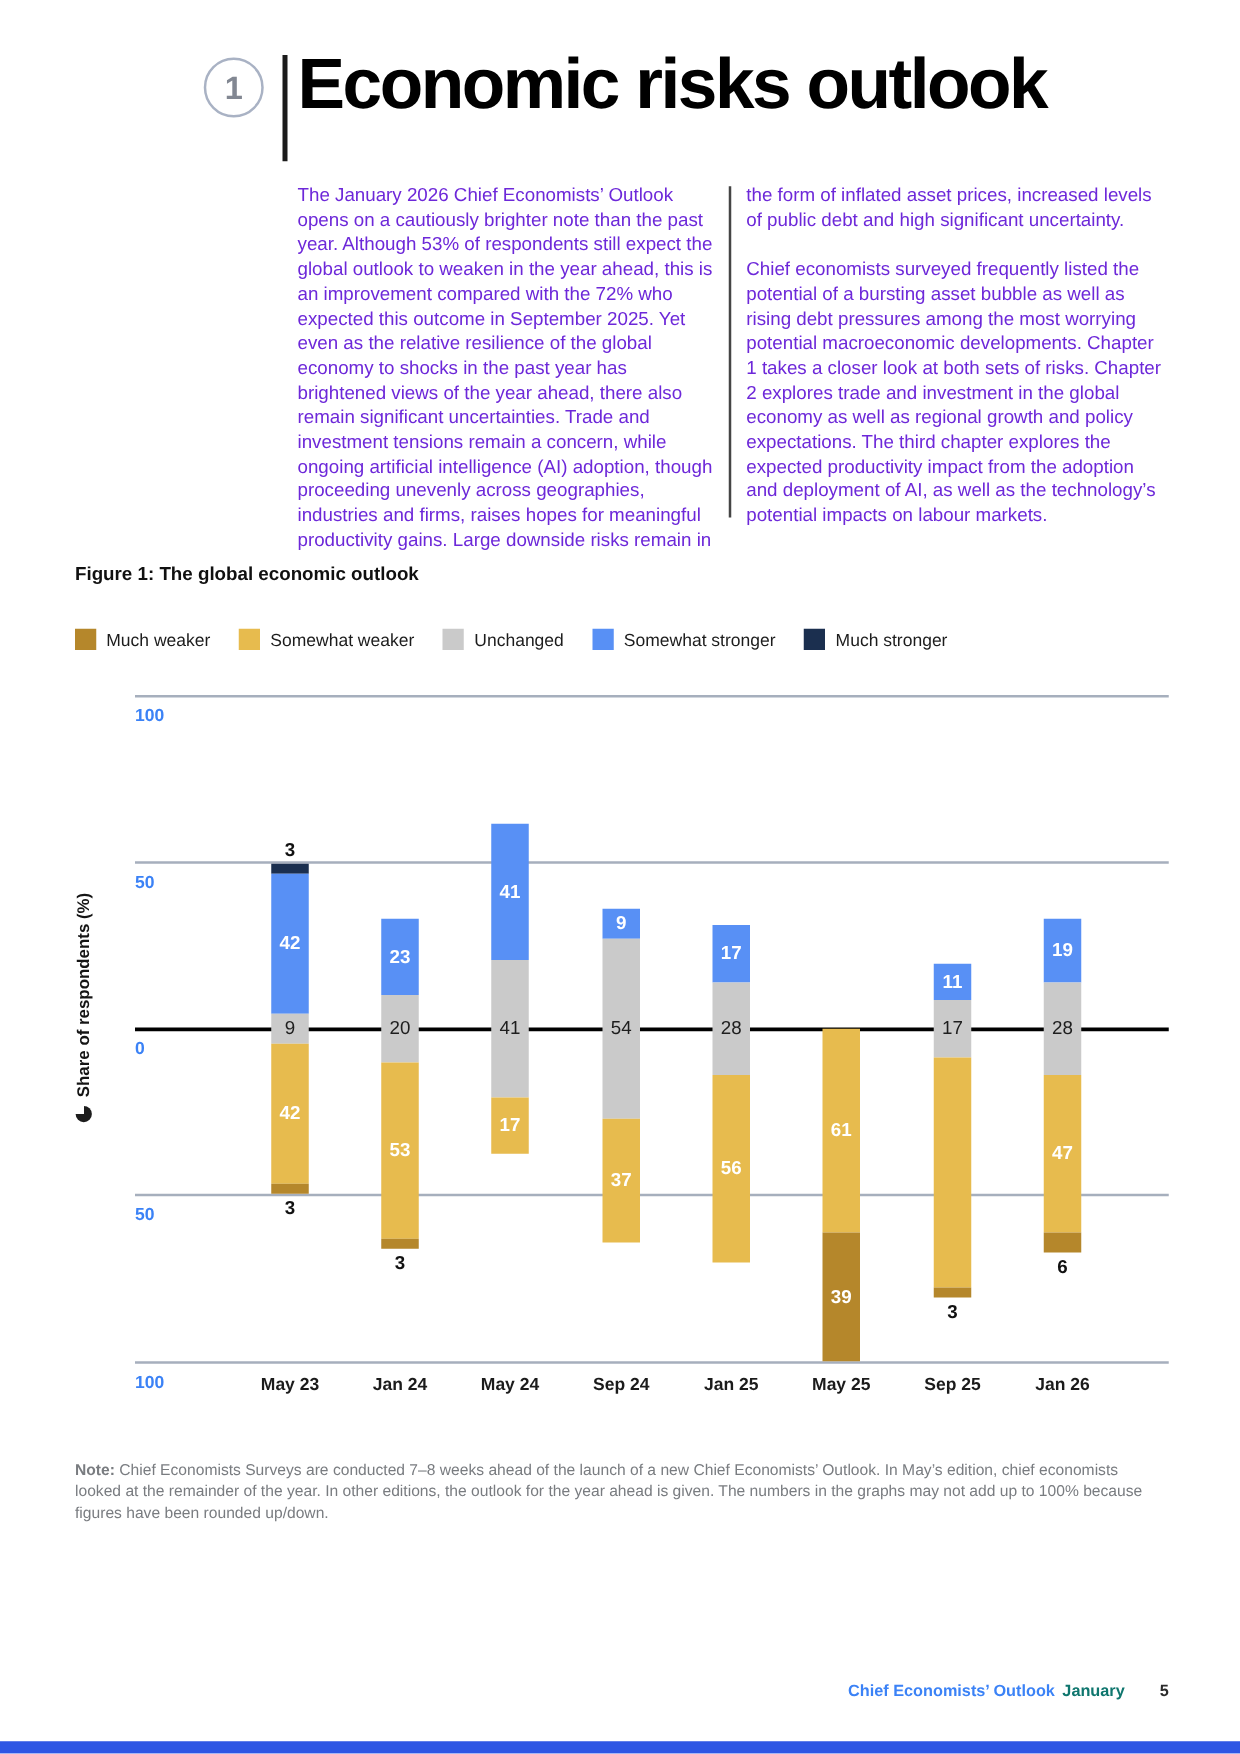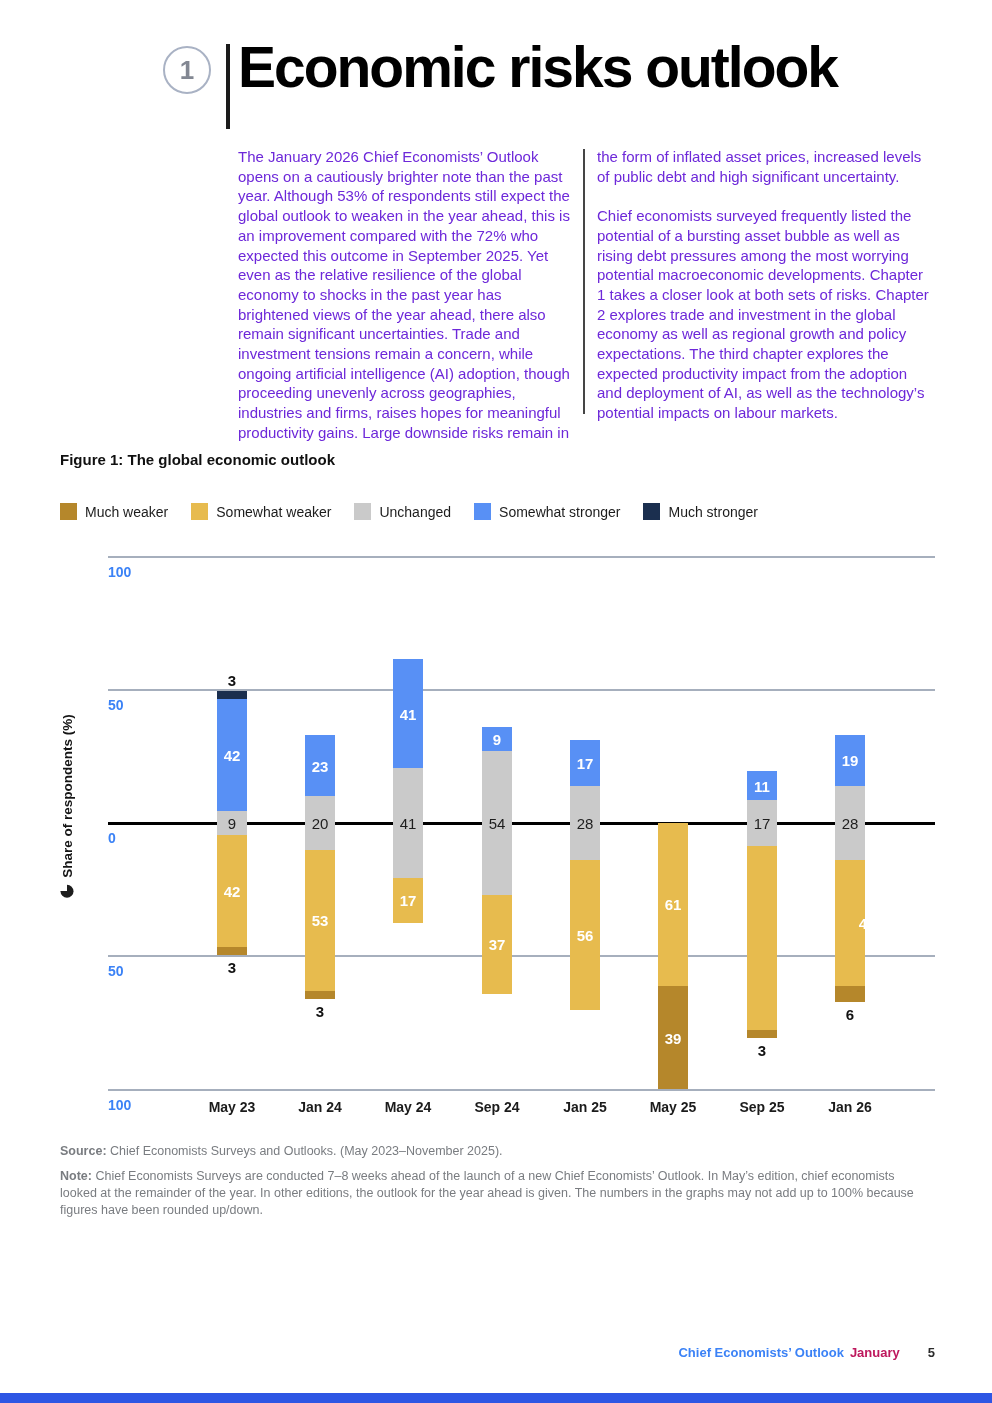--- a/index.html
+++ b/index.html
@@ -55,21 +55,21 @@
   }
   
   .source-line{position:absolute; left:60px; top:1144px; width:870px; font-size:12.5px; color:#797c80; margin:0;}
   .note-block{position:absolute; left:60px; top:1168px; width:868px; font-size:12.5px; line-height:17px; color:#797c80; margin:0;}
   .source-line b,.note-block b{color:#797c80; font-weight:700;}
   .page-footer{
     position:absolute; right:57px; top:1345px; display:flex; align-items:baseline; gap:6px;
     font-size:13px; font-weight:700;
   }
   .footer-title{color:#3b82f6;}
-  .footer-month{color:#be185d;}
+  .footer-month{color:#0f766e;}
   .footer-page{color:#2b2b2b; margin-left:22px;}
   .bottom-band{position:absolute; left:0; bottom:0; width:992px; height:10px;}
 </style>
 </head>
 <body>
 
 <div class="page">
 
   <div class="chapter-badge">
     <span>1</span>
@@ -179,26 +179,25 @@
       <div class="seg-label dark" style="left: 762px; top: 823px;">17</div>
       <div class="seg-label white" style="left: 806px; top: 937.595px;">69</div>
       <div class="seg-label outside" style="left: 762px; top: 1049.53px;">3</div>
       <div class="cat-label" style="left: 762px; top: 1099px;">Sep 25</div>
       <div class="bar-seg" style="left: 835px; top: 735.055px; width: 30px; height: 50.635px; background: rgb(88, 144, 245);"></div>
       <div class="bar-seg" style="left: 835px; top: 785.69px; width: 30px; height: 74.62px; background: rgb(202, 202, 202);"></div>
       <div class="bar-seg" style="left: 835px; top: 860.31px; width: 30px; height: 125.255px; background: rgb(231, 187, 78);"></div>
       <div class="bar-seg" style="left: 835px; top: 985.565px; width: 30px; height: 15.99px; background: rgb(181, 135, 43);"></div>
       <div class="seg-label white" style="left: 850px; top: 760.372px;">19</div>
       <div class="seg-label dark" style="left: 850px; top: 823px;">28</div>
-      <div class="seg-label white" style="left: 850px; top: 922.938px; margin-left: 17px;">47</div>
+      <div class="seg-label white" style="left: 850px; top: 922.938px;">47</div>
       <div class="seg-label outside" style="left: 850px; top: 1013.55px;">6</div>
       <div class="cat-label" style="left: 850px; top: 1099px;">Jan 26</div>
     </div>
 
-  <p class="source-line"><b>Source:</b><span> Chief Economists Surveys and Outlooks. (May 2023–November 2025).</span></p>
   <p class="note-block"><b>Note:</b><span> Chief Economists Surveys are conducted 7–8 weeks ahead of the launch of a new Chief Economists’ Outlook. In May’s edition, chief economists looked at the remainder of the year. In other editions, the outlook for the year ahead is given. The numbers in the graphs may not add up to 100% because figures have been rounded up/down.</span></p>
 
   <div class="page-footer">
     <span class="footer-title">Chief Economists’ Outlook</span>
     <span class="footer-month">January</span>
     <span class="footer-page">5</span>
   </div>
   <div class="bottom-band" style="background: rgb(46, 86, 228);"></div>
 
 </div>

